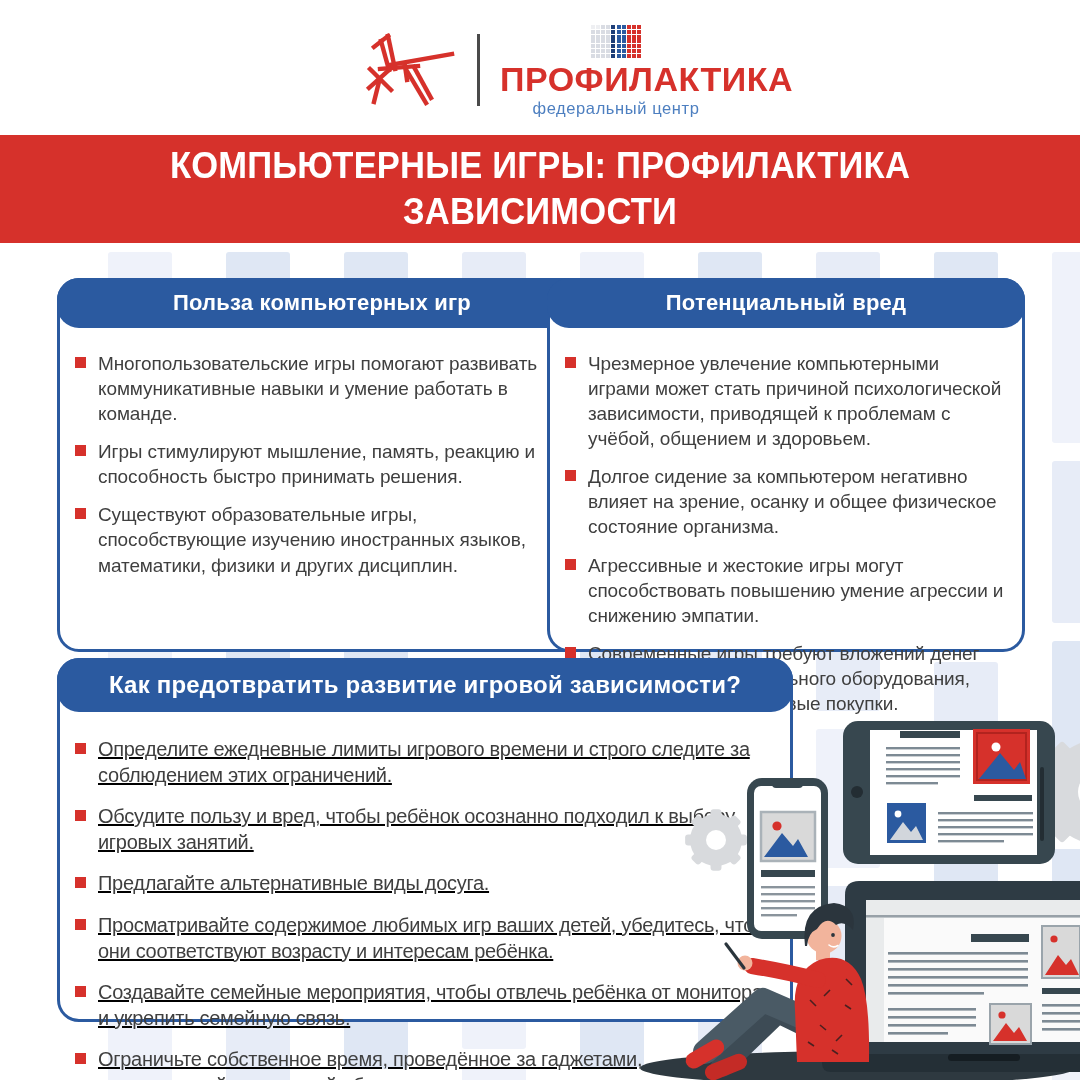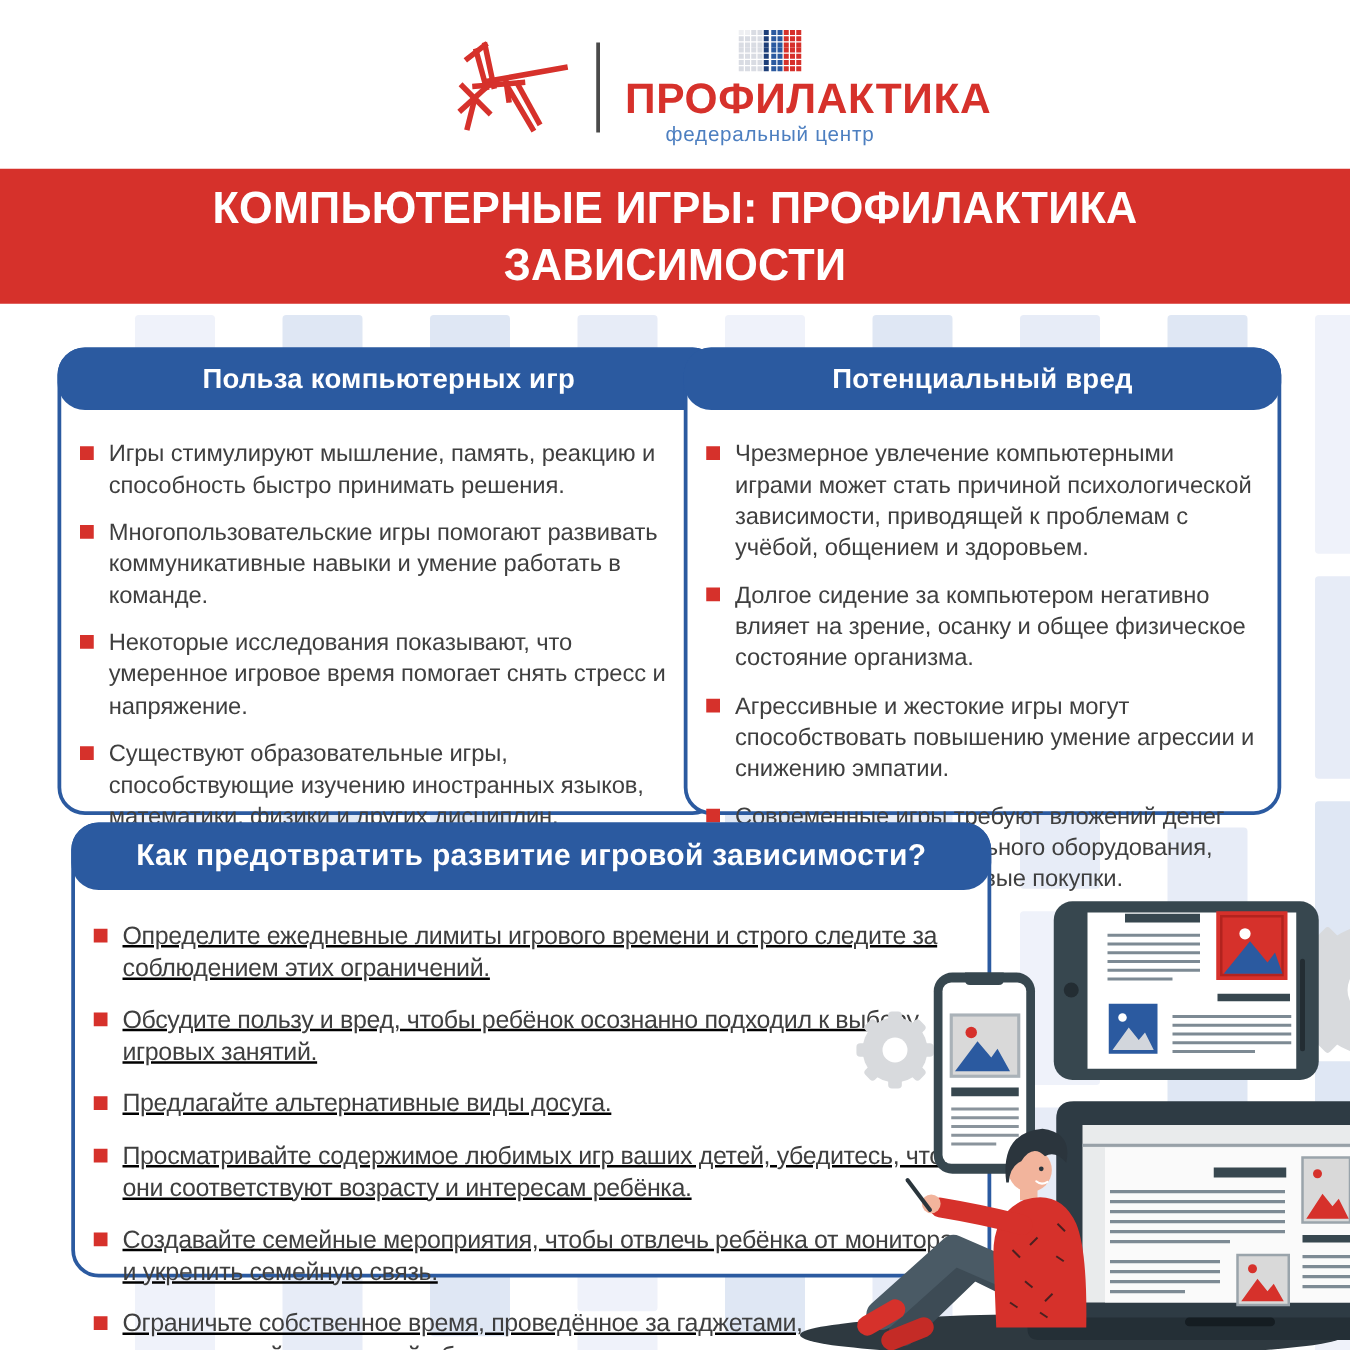--- a/index.html
+++ b/index.html
@@ -33,21 +33,21 @@
   
   .card{
     position:absolute;background:#ffffff;border:3px solid #2b5aa0;border-radius:22px;z-index:2;
     box-sizing:border-box;
   }
   .card-header{
     position:absolute;top:-3px;left:-3px;right:-3px;height:50px;background:#2b5aa0;border-radius:22px;
     display:flex;align-items:center;justify-content:center;color:#ffffff;font-weight:700;font-size:22px;
     letter-spacing:0.2px;
   }
-  #card-benefits{left:46px;top:278px;width:530px;height:374px;}
+  #card-benefits{left:57px;top:278px;width:530px;height:374px;}
   #card-harm{left:547px;top:278px;width:478px;height:374px;}
   #card-prevention{left:57px;top:658px;width:736px;height:364px;padding-left:36px;}
   #card-prevention .card-header{height:54px;font-size:24px;}
   .card-body{position:absolute;left:0;right:0;top:50px;bottom:0;padding:20px 18px 10px 15px;}
   #card-prevention .card-body{top:54px;padding:22px 26px 10px 15px;}
   .bullet-item{display:flex;margin-bottom:13px;}
   #card-prevention .bullet-item{margin-bottom:16px;text-decoration:underline;}
   .bullet-sq{flex:0 0 11px;width:11px;height:11px;background:#d6312b;margin:6px 12px 0 0;}
   .bullet-text{font-size:19px;line-height:1.32;color:#3f3f3f;letter-spacing:-0.1px;}
   #card-prevention .bullet-text{font-size:20px;line-height:1.28;letter-spacing:-0.3px;}
@@ -137,32 +137,28 @@
   <div class="banner">
     <h1>Компьютерные игры: профилактика зависимости</h1>
   </div>
 
   <div class="card" id="card-benefits">
     <div class="card-header">Польза компьютерных игр</div>
     <div class="card-body">
 
         <div class="bullet-item">
           <span class="bullet-sq"></span>
+          <span class="bullet-text">Многопользовательские игры помогают развивать коммуникативные навыки и умение работать в команде.</span>
+        </div>
+
+        <div class="bullet-item">
+          <span class="bullet-sq"></span>
           <span class="bullet-text">Игры стимулируют мышление, память, реакцию и способность быстро принимать решения.</span>
         </div>
 
-        <div class="bullet-item">
-          <span class="bullet-sq"></span>
-          <span class="bullet-text">Многопользовательские игры помогают развивать коммуникативные навыки и умение работать в команде.</span>
-        </div>
-
-        <div class="bullet-item">
-          <span class="bullet-sq"></span>
-          <span class="bullet-text">Некоторые исследования показывают, что умеренное игровое время помогает снять стресс и напряжение.</span>
-        </div>
 
         <div class="bullet-item">
           <span class="bullet-sq"></span>
           <span class="bullet-text">Существуют образовательные игры, способствующие изучению иностранных языков, математики, физики и других дисциплин.</span>
         </div>
       </div>
   </div>
 
   <div class="card" id="card-harm">
     <div class="card-header">Потенциальный вред</div>

